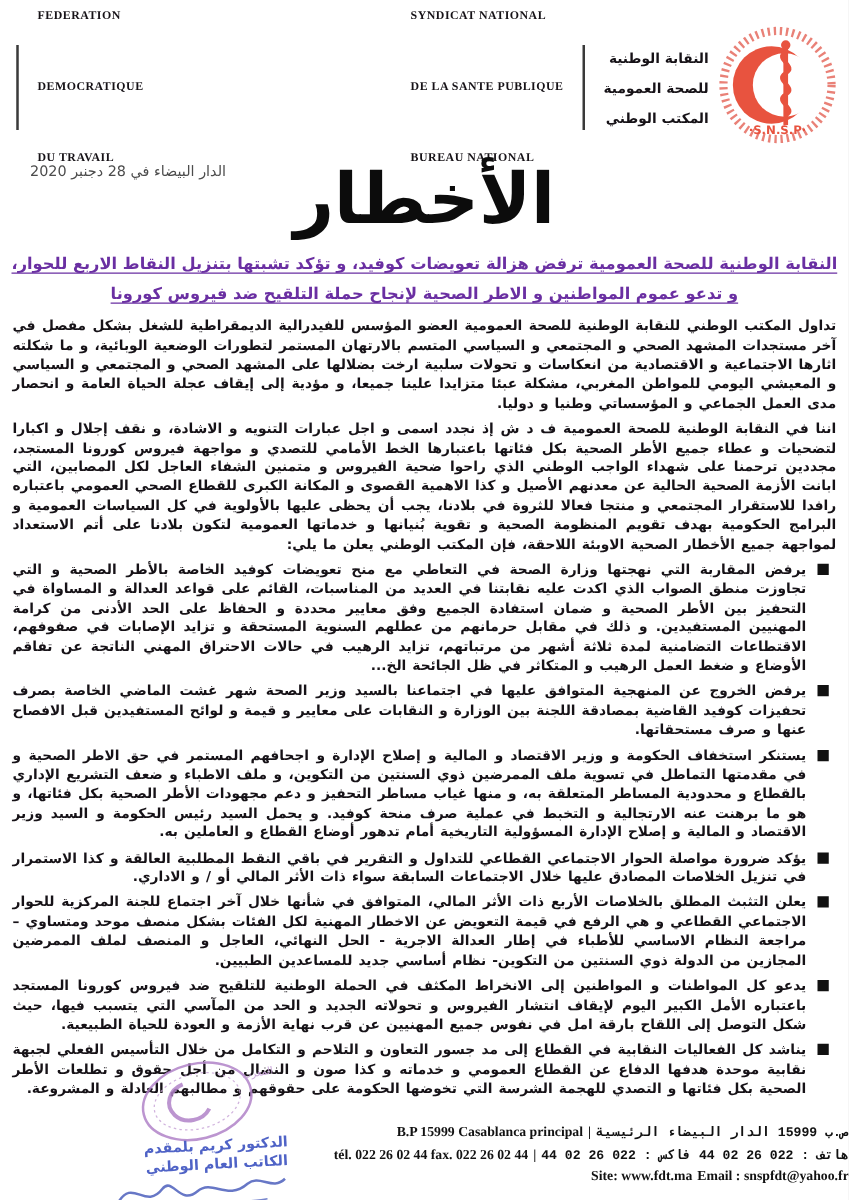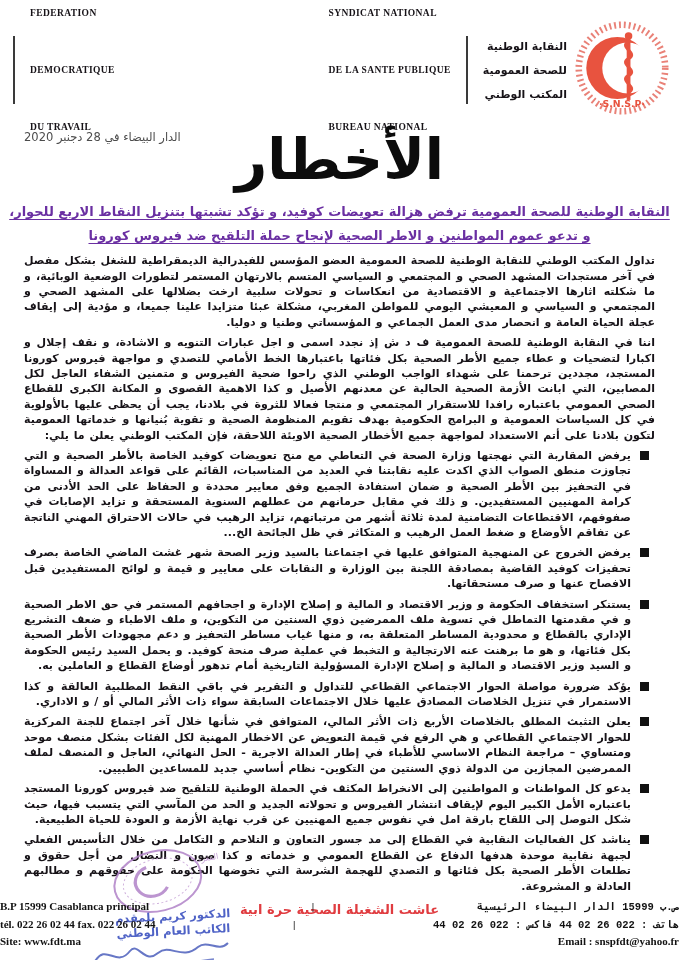--- a/index.html
+++ b/index.html
@@ -29,21 +29,21 @@
     margin:0;text-align:center;font-size:56px;font-weight:bold;
     line-height:72px;color:#0c0c0c;direction:rtl;
   }
   
   .headline{
     margin:2px 8px 4px;direction:rtl;text-align:center;
     color:#6a2fa2;font-weight:bold;font-size:13px;line-height:1.85;
     text-decoration:underline;text-underline-offset:3px;
   }
   
-  .body-text{padding:0 23px;}
+  .body-text{padding:0 9px;}
   .para{
     direction:rtl;text-align:justify;font-weight:bold;
     font-size:11px;line-height:15.4px;margin:5px 1px;word-spacing:1px;
   }
   .bullet{
     position:relative;direction:rtl;text-align:justify;font-weight:bold;
     font-size:11px;line-height:15.4px;margin:5px 1px;padding-right:24px;word-spacing:1px;
   }
   .bsq{
     position:absolute;right:6px;top:3px;width:9px;height:9px;background:#111;
@@ -61,21 +61,21 @@
     color:#4156c2;font-weight:bold;font-size:11.5px;line-height:1.3;
     transform:rotate(-3deg);direction:rtl;opacity:.92;
   }
   .stamp-sig{position:absolute;left:8px;top:92px;}
   
   .footer{
     position:absolute;left:0;bottom:10px;width:100%;text-align:center;
     font-family:"Liberation Serif",serif;font-weight:bold;font-size:11px;
     line-height:1.55;color:#121212;
   }
-  .footer .row{display:flex;justify-content:space-between;gap:22px;align-items:baseline;}
+  .footer .row{display:flex;justify-content:flex-end;gap:4px;align-items:baseline;}
   .footer .sep{font-weight:bold;}
   .footer .ar{direction:rtl;font-family:Liberation Mono, monospace;font-size:10.5px;}
 </style>
 </head>
 <body>
 
 <div class="page">
 
   <header class="letterhead">
 
@@ -147,21 +147,20 @@
     </div>
     <div class="bullet">
       <span class="bsq"></span>
       <span>يدعو كل المواطنات و المواطنين إلى الانخراط المكثف في الحملة الوطنية للتلقيح ضد فيروس كورونا المستجد باعتباره الأمل الكبير اليوم لإيقاف انتشار الفيروس و تحولاته الجديد و الحد من المآسي التي يتسبب فيها، حيث شكل التوصل إلى اللقاح بارقة امل في نفوس جميع المهنيين عن قرب نهاية الأزمة و العودة للحياة الطبيعية.</span>
     </div>
     <div class="bullet">
       <span class="bsq"></span>
       <span>يناشد كل الفعاليات النقابية في القطاع إلى مد جسور التعاون و التلاحم و التكامل من خلال التأسيس الفعلي لجبهة نقابية موحدة هدفها الدفاع عن القطاع العمومي و خدماته و كذا صون و  النضال من أجل حقوق و تطلعات الأطر الصحية بكل فئاتها و التصدي للهجمة الشرسة التي تخوضها الحكومة على حقوقهم و مطالبهم العادلة و المشروعة.</span>
     </div>
 
-    <div class="slogan">عاشت الشغيلة الصحية حرة ابية</div>
   </div>
 
   <div class="stamp">
     <div class="stamp-circle">
       <svg width="120" height="78" viewBox="0 0 120 78" aria-hidden="true">
         <g transform="rotate(-14 60 39)" opacity="0.85">
           <ellipse cx="60" cy="38" rx="44" ry="30" fill="none" stroke="#b183c8" stroke-width="2"></ellipse>
           <ellipse cx="60" cy="38" rx="35" ry="22" fill="none" stroke="#c9a6d8" stroke-width="1" stroke-dasharray="2 2.5"></ellipse>
           <path d="M52,22 a17,15 0 1 0 16,24" fill="none" stroke="#b183c8" stroke-width="3.2"></path>
         </g>

